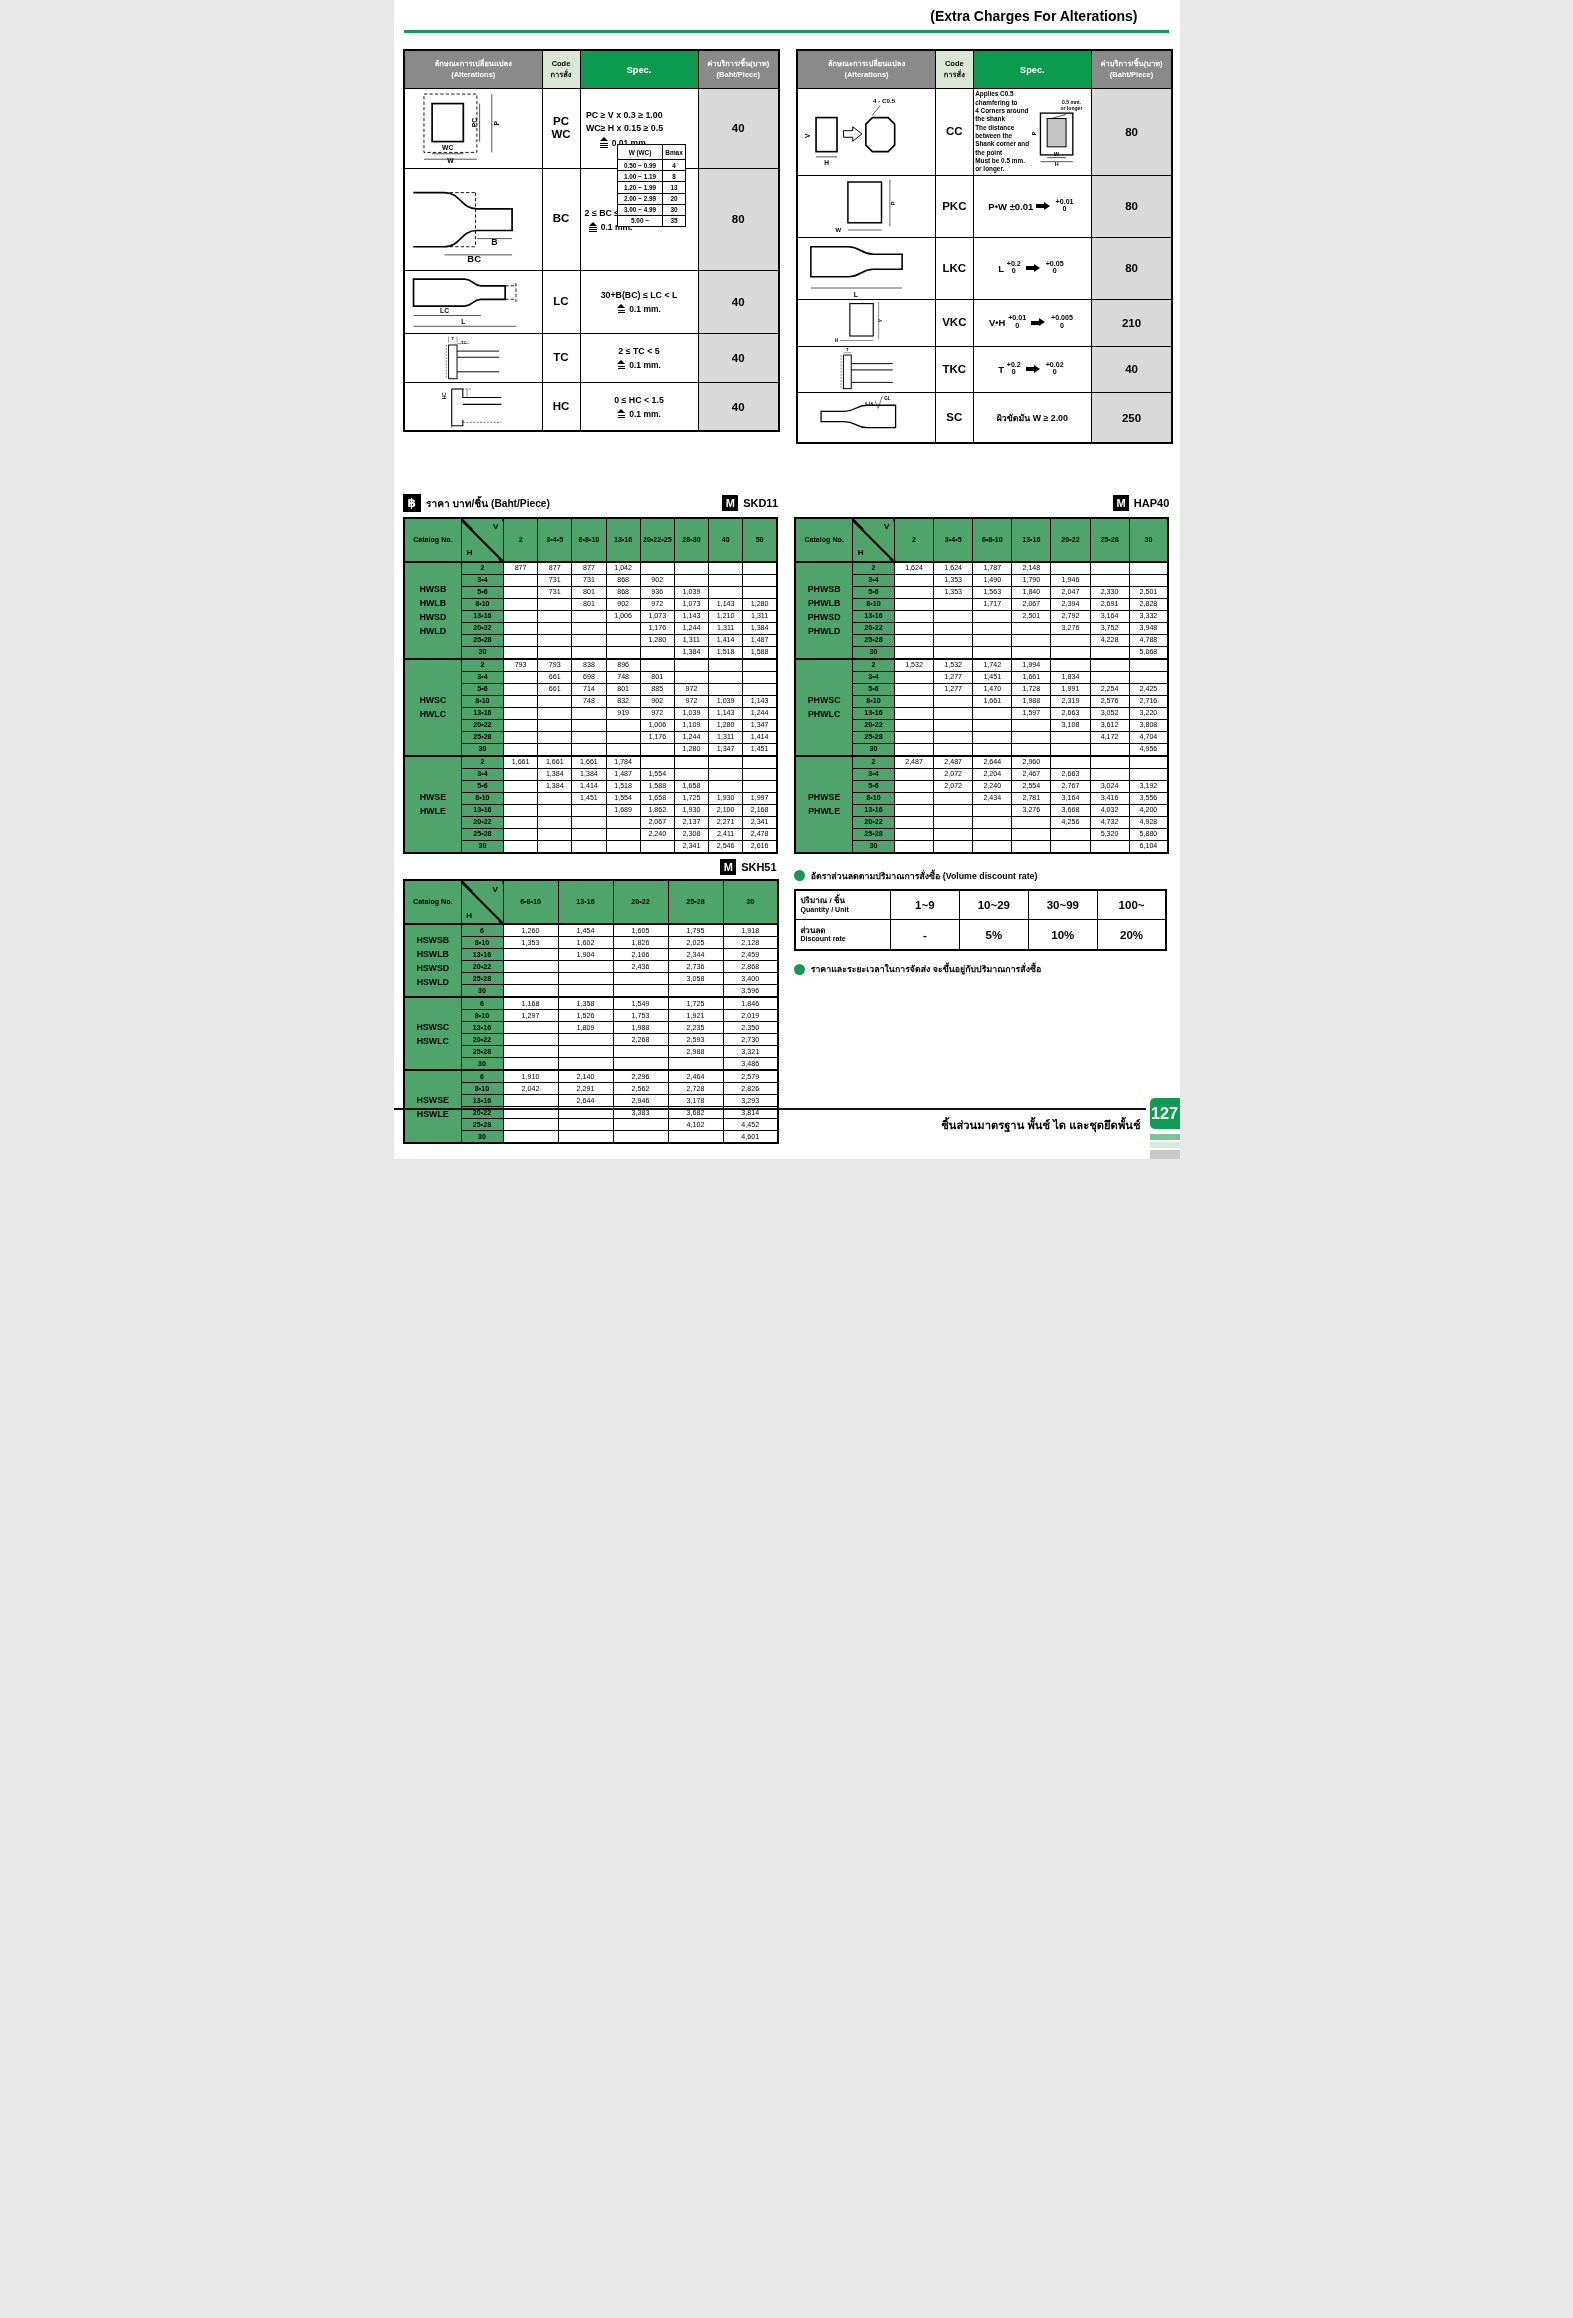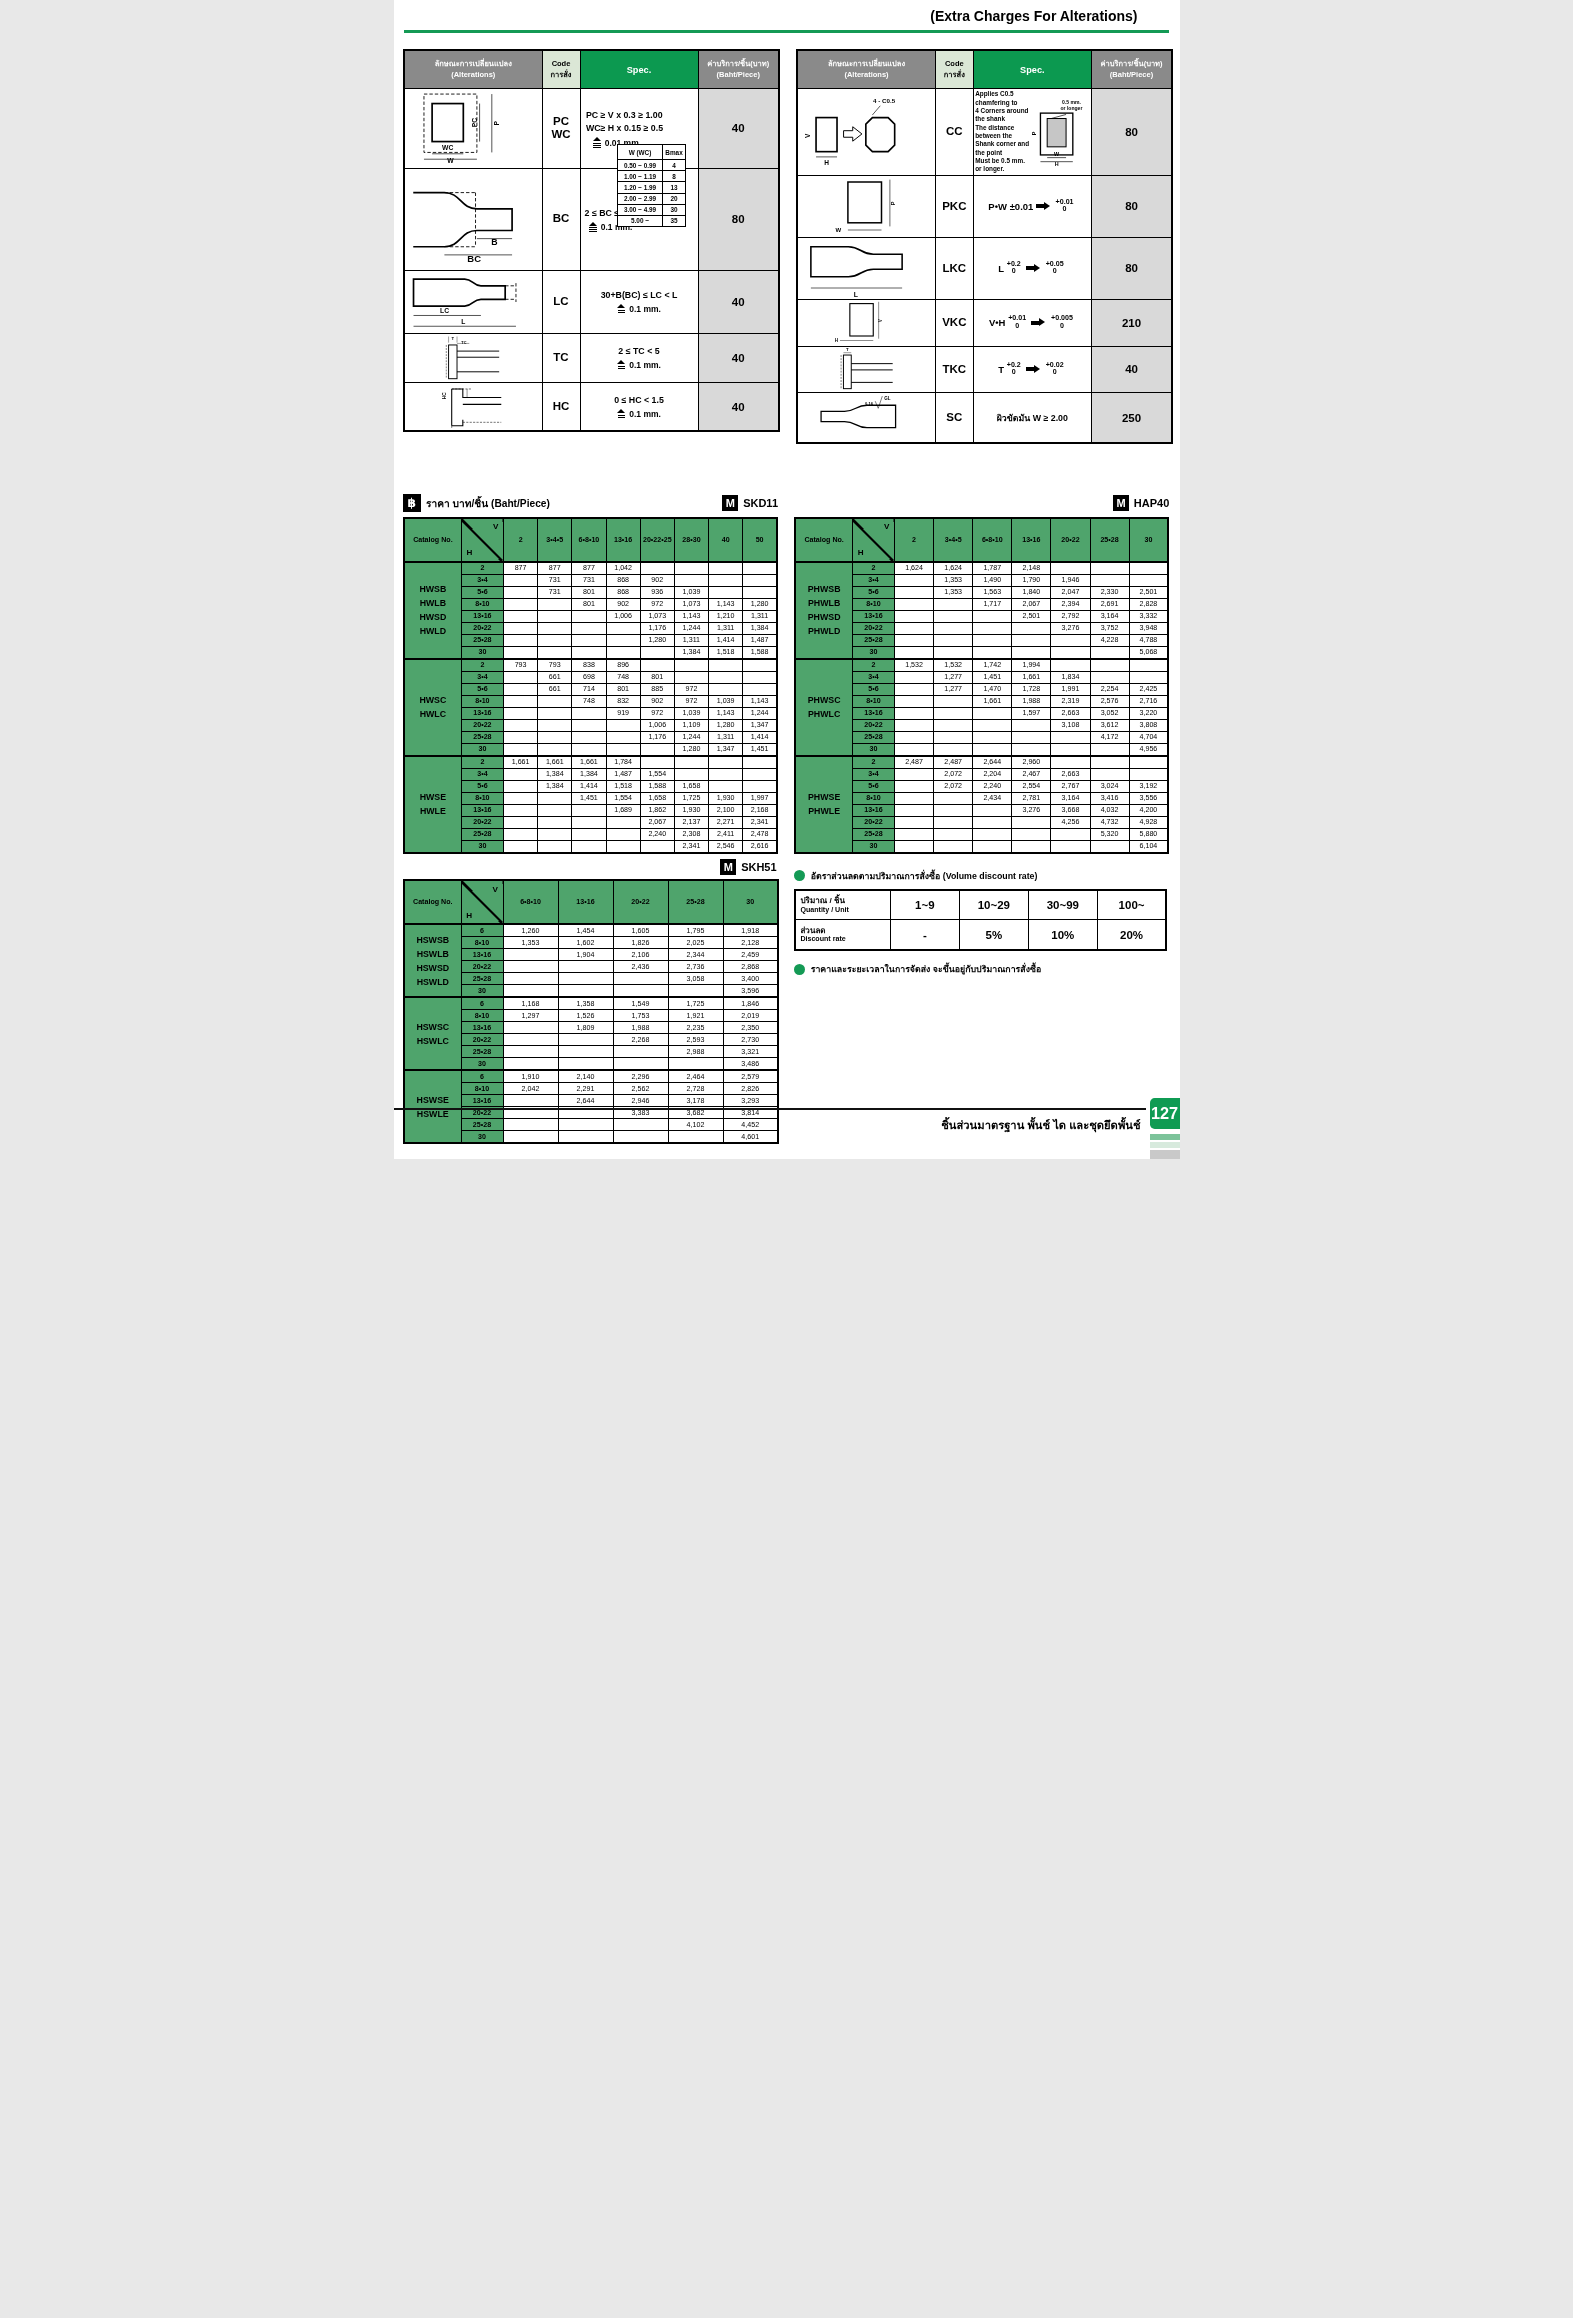--- a/index.html
+++ b/index.html
@@ -151,21 +151,21 @@
               <line class="tn" x1="22" y1="102" x2="100" y2="102"></line>
             </svg>
           </td>
           <td class="cell-code">
             <div>PC</div>
             <div>WC</div>
           </td>
           <td class="cell-spec">
             <div class="spec-line" style="text-align:left;padding-left:5.4px">PC ≥ V x 0.3 ≥ 1.00</div>
             <div class="spec-line" style="text-align:left;padding-left:5.4px">WC≥ H x 0.15 ≥ 0.5</div>
-            <div class="inc-line" style="justify-content:flex-start;padding-left:12px">
+            <div class="inc-line" style="justify-content:flex-start;padding-left:19px">
               <span class="step"></span>
               <span>0.01 mm.</span>
             </div>
           </td>
           <td class="cell-price">40</td>
         </tr>
 
         <tr style="height:102px">
           <td class="cell-diagram">
             <svg class="dg" width="129" height="88" viewBox="0 0 190 130">

